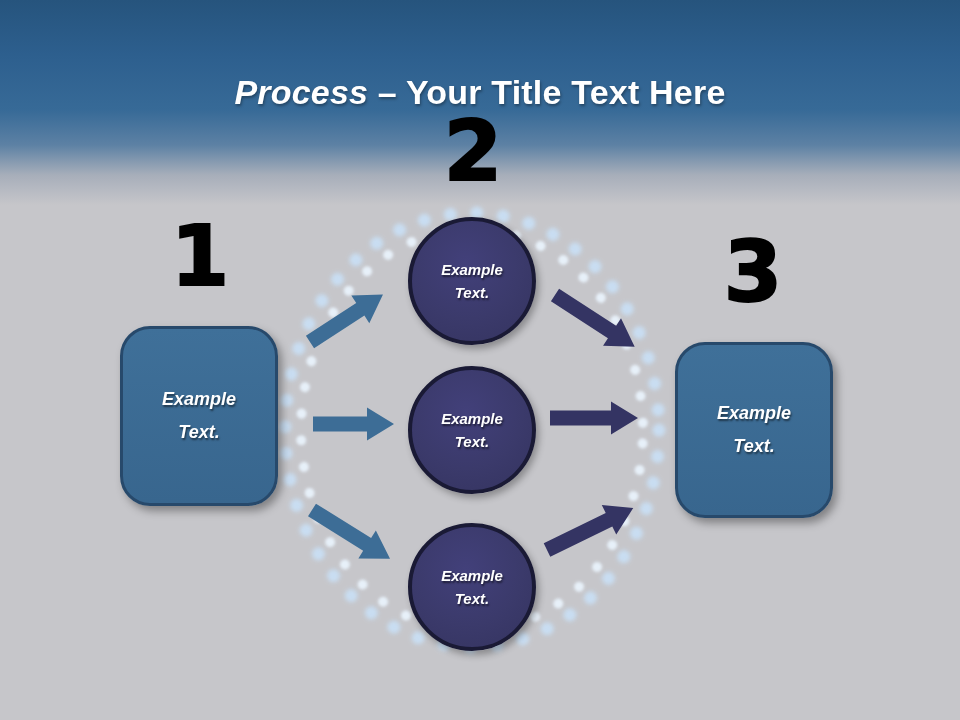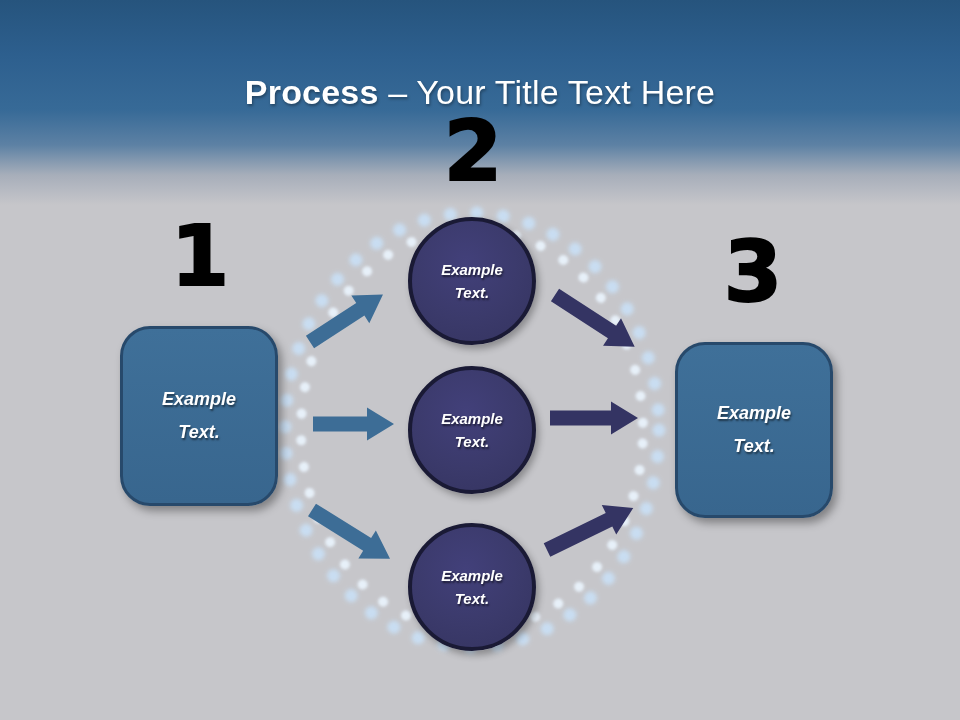--- a/index.html
+++ b/index.html
@@ -12,22 +12,22 @@
     position:absolute;left:0;top:0;width:100%;height:210px;
     background:linear-gradient(180deg,
       #26547d 0px,#2d5f8e 55px,#376a97 110px,
       #5d81a4 145px,#a7aeba 175px,rgba(198,198,202,0) 205px);
   }
   .slide-title{
     position:absolute;left:0;top:50px;width:100%;
     text-align:center;color:#ffffff;font-size:34px;letter-spacing:.2px;
     text-shadow:1px 2px 3px rgba(0,0,0,.35);
   }
-  .slide-title .t-bold{font-weight:bold;}
-  .slide-title .t-rest{font-weight:normal;}
+  .slide-title .t-bold{font-weight:bold;font-style:italic;}
+  .slide-title .t-rest{font-weight:bold;}
   .big-num{
     position:absolute;transform:translate(-50%,-50%);
     font-family:"DejaVu Sans",sans-serif;font-weight:bold;font-size:84px;
     color:#000;-webkit-text-stroke:2px #000;line-height:1;
   }
   .num-1{left:200px;top:256px;}
   .num-2{left:473px;top:151px;}
   .num-3{left:753px;top:272px;}
   .side-box{
     position:absolute;width:158px;box-sizing:border-box;

